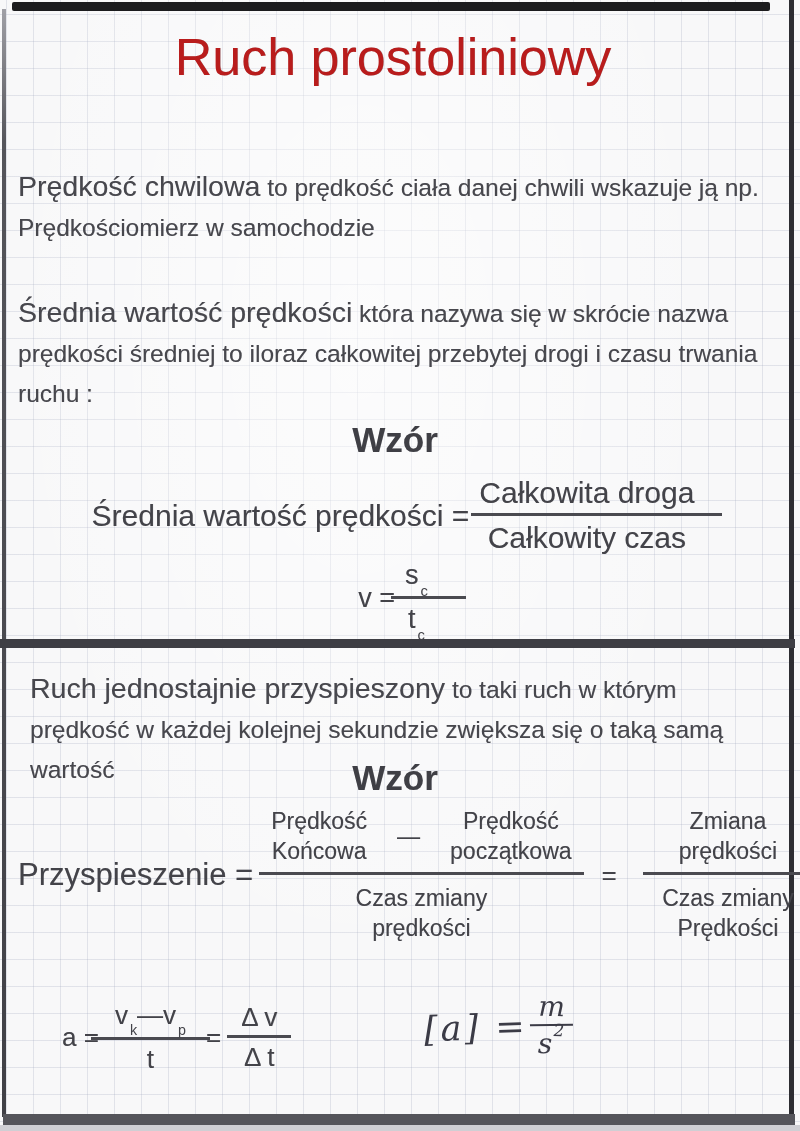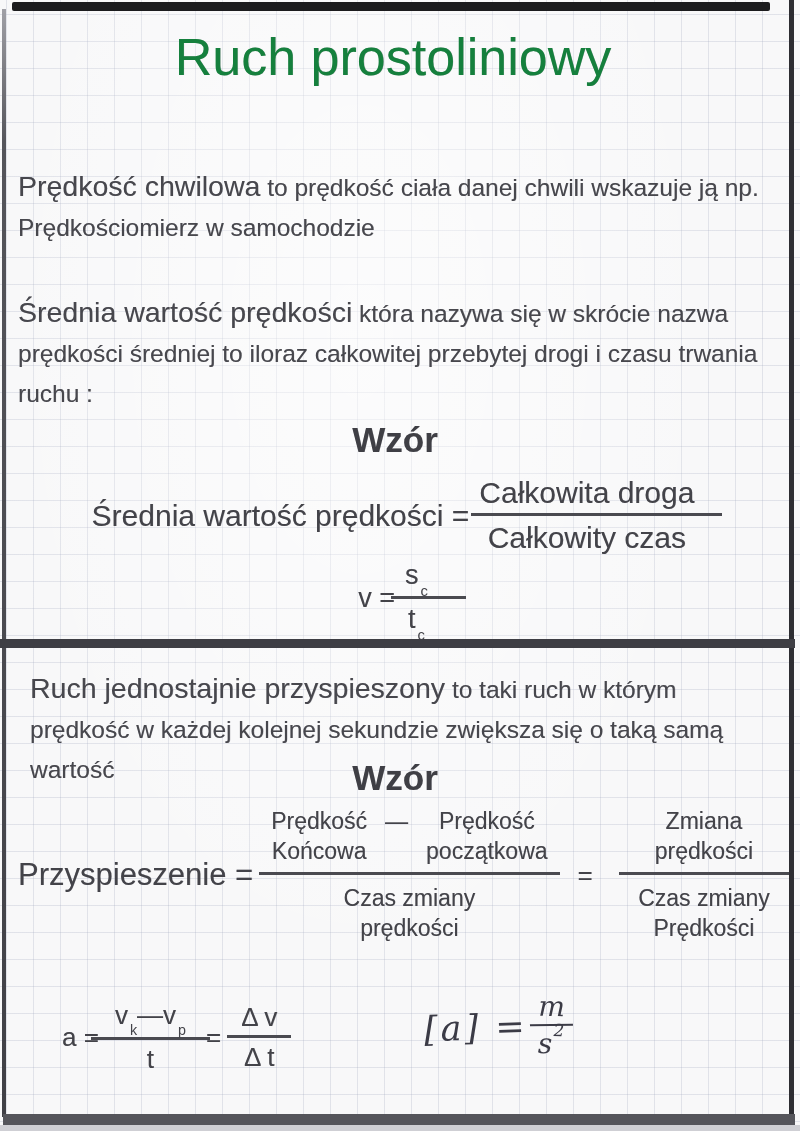--- a/index.html
+++ b/index.html
@@ -26,21 +26,21 @@
   
   .top-bar { position:absolute; top:2px; left:12px; width:758px; height:9px; background:#1c1c1e; border-radius:2px; }
   .left-border { position:absolute; top:9px; bottom:14px; left:2px; width:4px;
     background:linear-gradient(to bottom,#a0a0a6,#55555b 12%,#404046); }
   .right-border { position:absolute; top:0; bottom:14px; right:6px; width:5px; background:#2d2d32; }
   .section-divider { position:absolute; top:639px; left:0; right:5px; height:9px; background:#3e3e44; }
   .bottom-bar { position:absolute; bottom:6px; left:3px; right:5px; height:11px; background:#55555b; }
   .bottom-edge { position:absolute; bottom:0; left:0; right:0; height:6px; background:#cfcfd4; }
 
   .title { position:absolute; top:22px; left:28px; right:42px; text-align:center;
-    font-weight:400; font-size:52px; line-height:70px; color:#15803d; }
+    font-weight:400; font-size:52px; line-height:70px; color:#b91c1c; }
   .title span { display:block; }
 
   .para { position:absolute; font-size:24.5px; line-height:40px; color:#47474d; }
   .para .lead { font-size:28.5px; }
   .para-velocity { top:166px; left:18px; width:760px; }
   .para-average  { top:292px; left:18px; width:760px; }
   .para-accel    { top:668px; left:30px; width:742px; }
 
   .wzor { position:absolute; left:0; right:10px; text-align:center; font-size:35px; color:#3f3f45; }
   .wzor-1 { top:420px; }
@@ -58,21 +58,21 @@
 
   .f-avg .bar { margin-left:-4px; margin-right:-24px; }
   .f-v .bar   { margin-left:-10px; margin-right:-34px; }
   sub { font-size:0.55em; position:relative; top:0.35em; margin-left:2px; text-shadow:none; }
   sup { font-size:0.6em; position:relative; top:-0.4em; margin-left:1px; }
 
   .lhs { white-space:nowrap; }
   .f-accel .lhs { font-size:31px; }
 
   .stack { display:inline-flex; flex-direction:column; align-items:center; }
-  .num-row { display:flex; gap:18px; padding:0 10px 4px; }
+  .num-row { display:flex; align-items:center; gap:30px; padding:0 10px 4px; }
   .frac-words .bar { margin:2px -2px 8px; }
   .frac-words { margin-left:8px; }
   .eq-mid { margin:0 20px; font-size:26px; }
 
   .f-a .num-sym { display:flex; align-items:flex-start; padding:0 10px 4px; }
   .f-a .bar { margin:0 -14px 4px; }
   .f-a .eq-mid { margin:0 10px; }
   .delta-frac .bar { margin:2px -10px 4px; }
 
   .handwritten {

